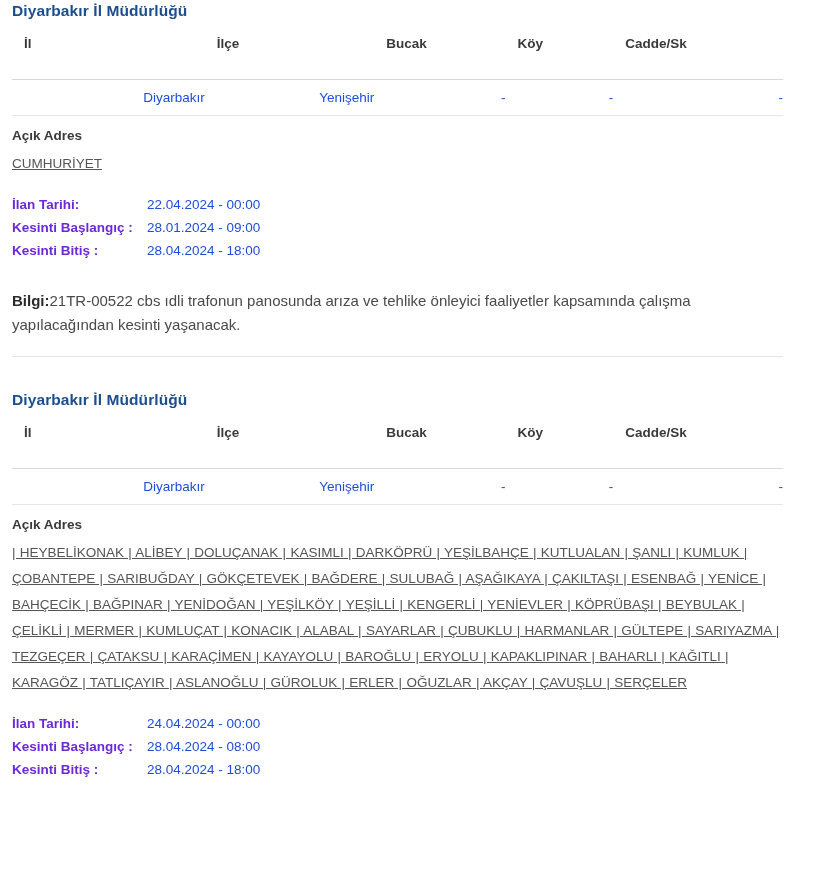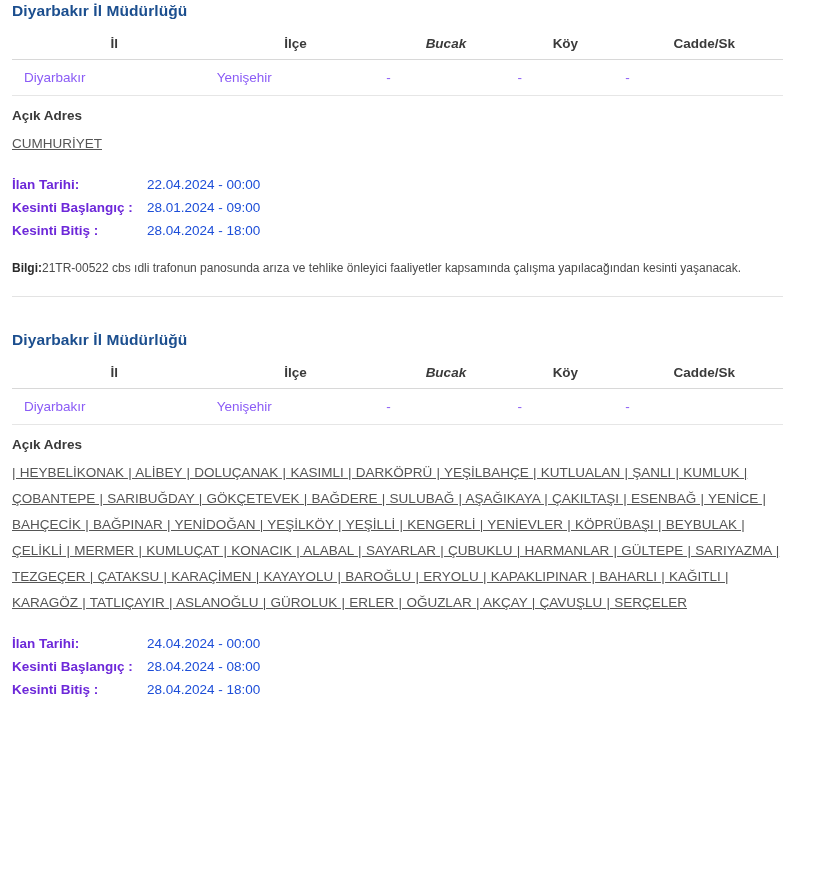--- a/index.html
+++ b/index.html
@@ -30,36 +30,36 @@
     margin: 0 0 10px 0;
     letter-spacing: 0.1px;
   }
   .loc-table {
     width: 100%;
     border-collapse: collapse;
     font-size: 13.5px;
     margin-bottom: 12px;
   }
   .loc-table th {
-    text-align: center;
+    text-align: left;
     font-weight: bold;
     color: #3a3a3a;
     font-size: 13.5px;
-    padding: 6px 0 8px 12px;
+    padding: 6px 0 28px 12px;
     border-bottom: 1px solid #d8d8d8;
   }
   .loc-table td {
-    text-align: left;
+    text-align: right;
     padding: 10px 0 10px 12px;
-    color: #8b5cf6;
+    color: #1d4ed8;
     border-bottom: 1px solid #e6e6e6;
   }
   .col-il { width: 25%; }
   .col-ilce { width: 22%; }
-  .col-bucak { width: 17%; font-style: italic; }
+  .col-bucak { width: 17%; }
   .col-koy { width: 14%; }
   .col-cadde { width: 22%; }
 
   .section-label {
     font-size: 13.5px;
     font-weight: bold;
     color: #3a3a3a;
     margin: 10px 0 8px 0;
   }
   .address-text {
@@ -81,24 +81,24 @@
   .date-label {
     width: 135px;
     font-weight: bold;
     color: #6d28d9;
     flex: 0 0 135px;
   }
   .date-value {
     color: #1d4ed8;
   }
   .info {
-    font-size: 12px;
+    font-size: 15px;
     color: #4a4a4a;
     line-height: 1.65;
-    margin: 16px 0 8px 0;
+    margin: 26px 0 8px 0;
   }
   .info b { color: #2a2a2a; }
   .divider {
     border: 0;
     border-top: 1px solid #e3e3e3;
     margin: 18px 0 0 0;
   }
   .spacer-lg { height: 26px; }
 </style>
 </head>

